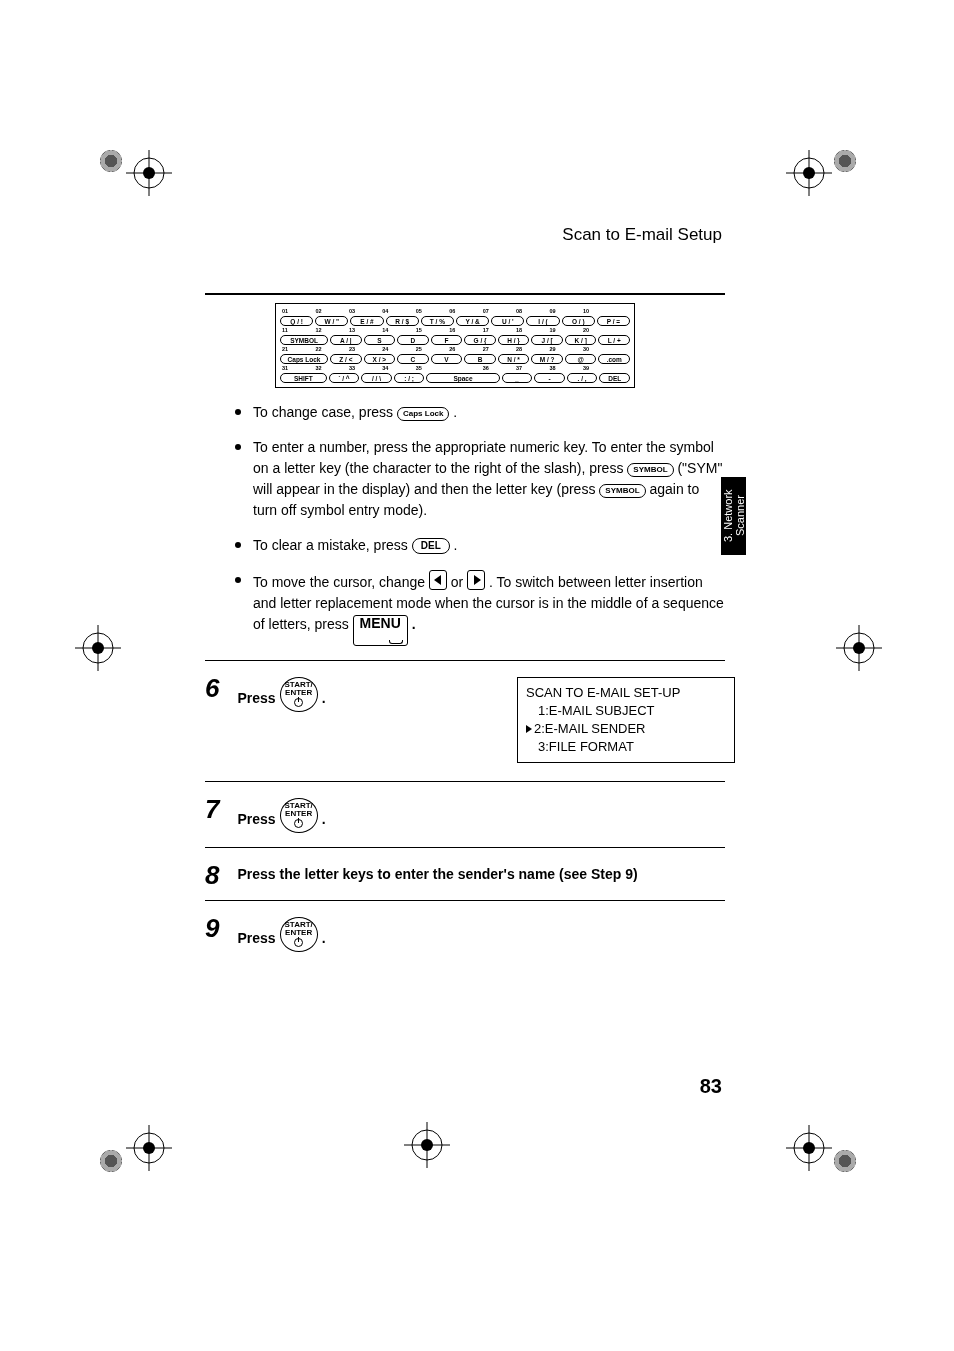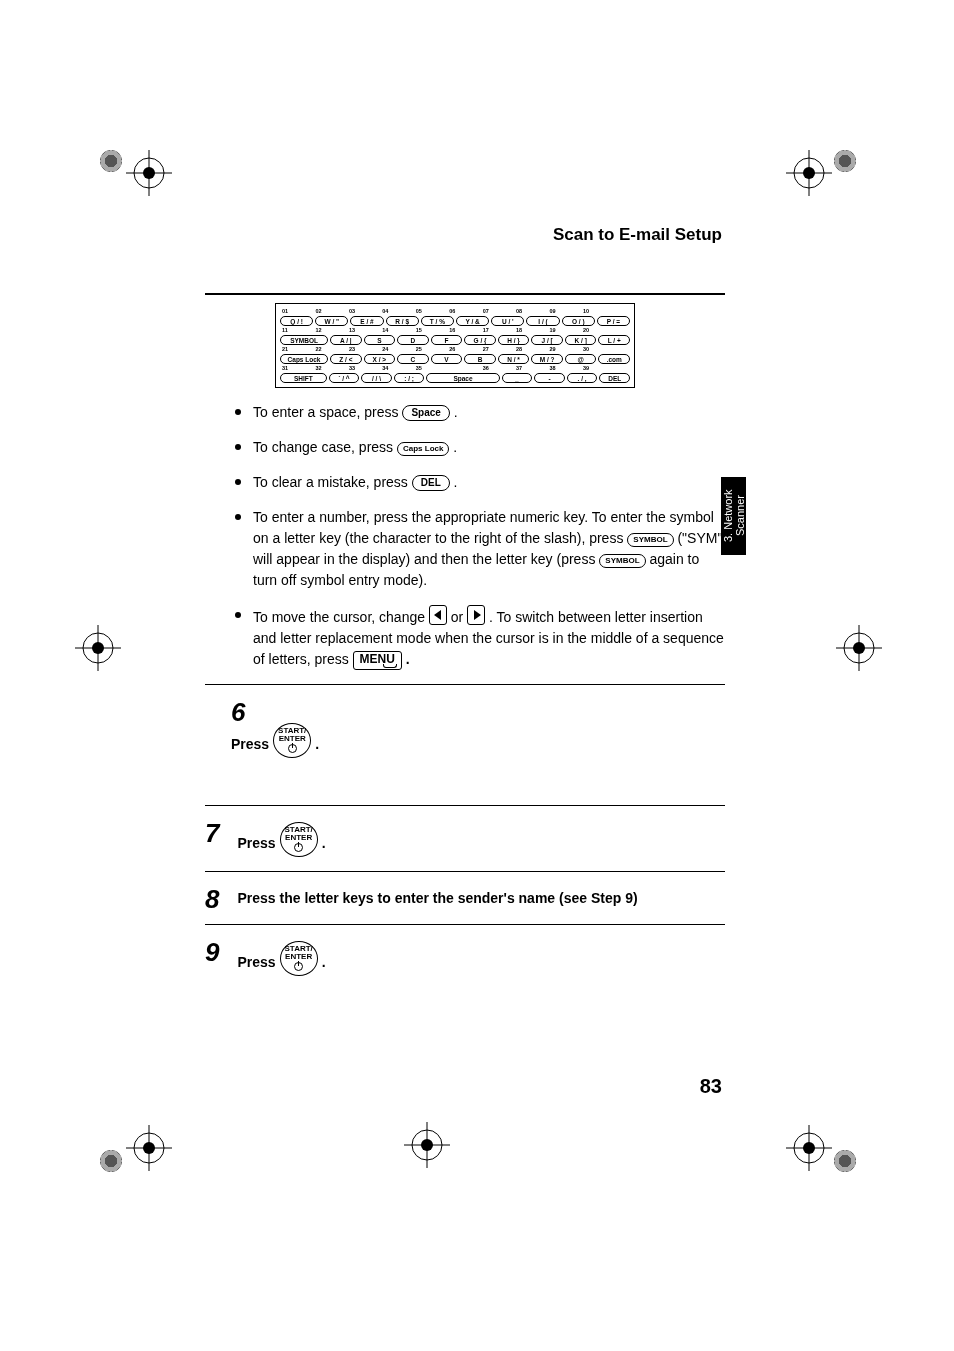--- a/index.html
+++ b/index.html
@@ -28,21 +28,20 @@
     width: 22px;
     height: 22px;
     border-radius: 50%;
     background: radial-gradient(circle at center, #555 0 40%, #aaa 40% 68%, #555 68% 100%);
   }
   .header-title {
     position: absolute;
     top: 225px;
     right: 232px;
     font-size: 17px;
-    font-weight: bold;
   }
   .content {
     position: absolute;
     left: 205px;
     top: 285px;
     width: 520px;
   }
   .rule-top {
     border-top: 2px solid #000;
     margin-top: 8px;
@@ -99,21 +98,21 @@
     border: 1px solid #000;
     border-radius: 8px;
     padding: 0 8px;
     font-size: 10px;
     font-weight: bold;
     line-height: 14px;
     vertical-align: 1px;
     background: #fff;
   }
   .keycap.small { font-size: 8px; padding: 0 5px; line-height: 12px; }
-  .keycap.menu { font-size: 12px; border-radius: 3px; padding: 0 6px 3px 6px; position: relative; }
+  .keycap.menu { font-size: 14px; border-radius: 3px; padding: 0 6px 15px 6px; position: relative; }
   .keycap.menu::after {
     content: "";
     position: absolute;
     right: 4px;
     bottom: 1px;
     width: 12px;
     height: 3px;
     border: 1px solid #000;
     border-top: none;
     border-radius: 0 0 3px 3px;
@@ -206,21 +205,21 @@
     box-sizing: border-box;
   }
   .lcd-row2 .tri {
     display:inline-block;
     border-top:4px solid transparent;
     border-bottom:4px solid transparent;
     border-left:6px solid #000;
     margin-right:2px;
     vertical-align:0;
   }
-  .step6block { position: relative; min-height: 90px; margin-left: 26px; }
+  .step6block { position: relative; min-height: 90px; }
   
   .sidetab {
     position: absolute;
     right: 208px;
     top: 477px;
     width: 25px;
     height: 78px;
     background: #000;
     color: #fff;
     font-size: 11px;
@@ -410,37 +409,33 @@
             <div class="kbd-key">_</div>
             <div class="kbd-key">-</div>
             <div class="kbd-key">. / ,</div>
             <div class="kbd-key">DEL</div>
           </div>
       </div>
     </div>
 
     <ul class="bullets">
       <li>
-        <span>To enter a space, press </span>
-        <span class="keycap">Space</span> .
-      </li>
-      <li>
         <span>To change case, press </span>
         <span class="keycap small">Caps Lock</span> .
-      </li>
-      <li>
-        <span>To clear a mistake, press </span>
-        <span class="keycap">DEL</span> .
       </li>
       <li>
         <span>To enter a number, press the appropriate numeric key. To enter the symbol on a letter key (the character to the right of the slash), press </span>
         <span class="keycap small">SYMBOL</span>
         <span> ("SYM" will appear in the display) and then the letter key (press </span>
         <span class="keycap small">SYMBOL</span>
         <span> again to turn off symbol entry mode).</span>
+      </li>
+      <li>
+        <span>To clear a mistake, press </span>
+        <span class="keycap">DEL</span> .
       </li>
       <li>
         <span>To move the cursor, change </span>
         <span class="arrowkey left"></span>
         <span> or </span>
         <span class="arrowkey right"></span>
         <span> . To switch between letter insertion and letter replacement mode when the cursor is in the middle of a sequence of letters, press </span>
         <span class="keycap menu">MENU</span> <b>.</b>
       </li>
     </ul>
@@ -448,20 +443,26 @@
     <div class="rule-thin"></div>
 
     <div class="step step6block">
       <span class="stepnum">6</span>
       <span class="stepbody">
         <b><span>Press </span></b>
         <span class="startkey">
           <span>START/</span><br><span>ENTER</span><br><span class="pow"></span>
         </span><b> .</b>
       </span>
+      <div class="lcdbox">
+        <div>SCAN TO E-MAIL SET-UP</div>
+        <div style="padding-left:12px;">1:E-MAIL SUBJECT</div>
+        <div class="lcd-row2"><span class="tri"></span><span>2:E-MAIL SENDER</span></div>
+        <div style="padding-left:12px;">3:FILE FORMAT</div>
+      </div>
     </div>
 
     <div class="rule-thin"></div>
 
     <div class="step">
       <span class="stepnum">7</span>
       <span class="stepbody">
         <b><span>Press </span></b>
         <span class="startkey">
           <span>START/</span><br><span>ENTER</span><br><span class="pow"></span>

